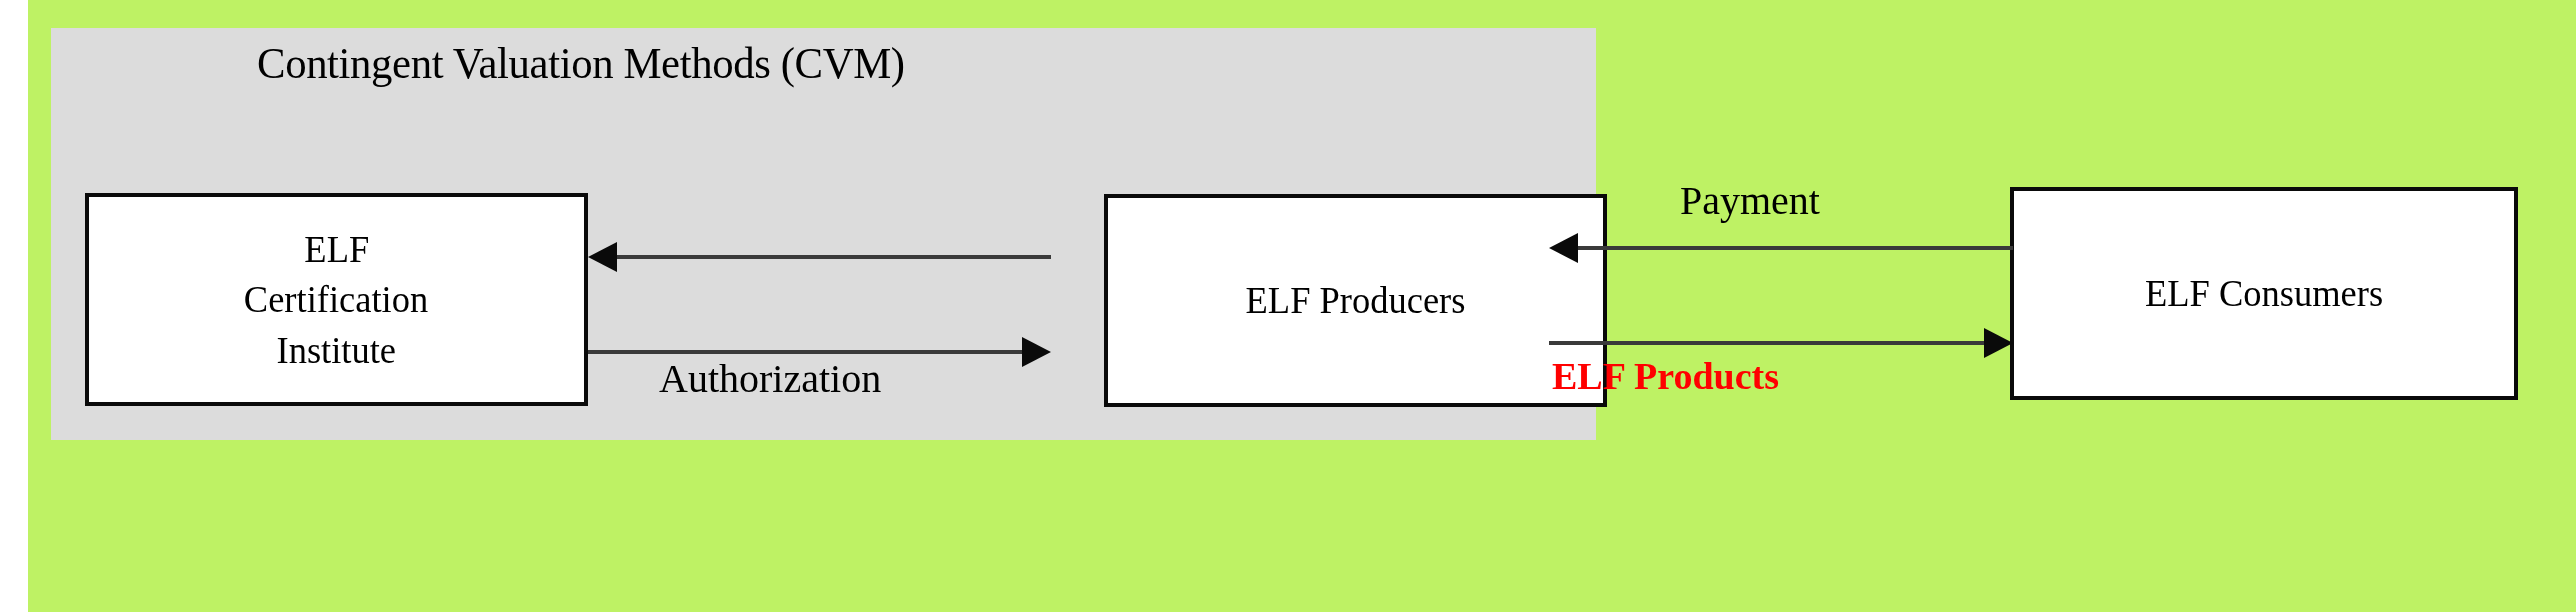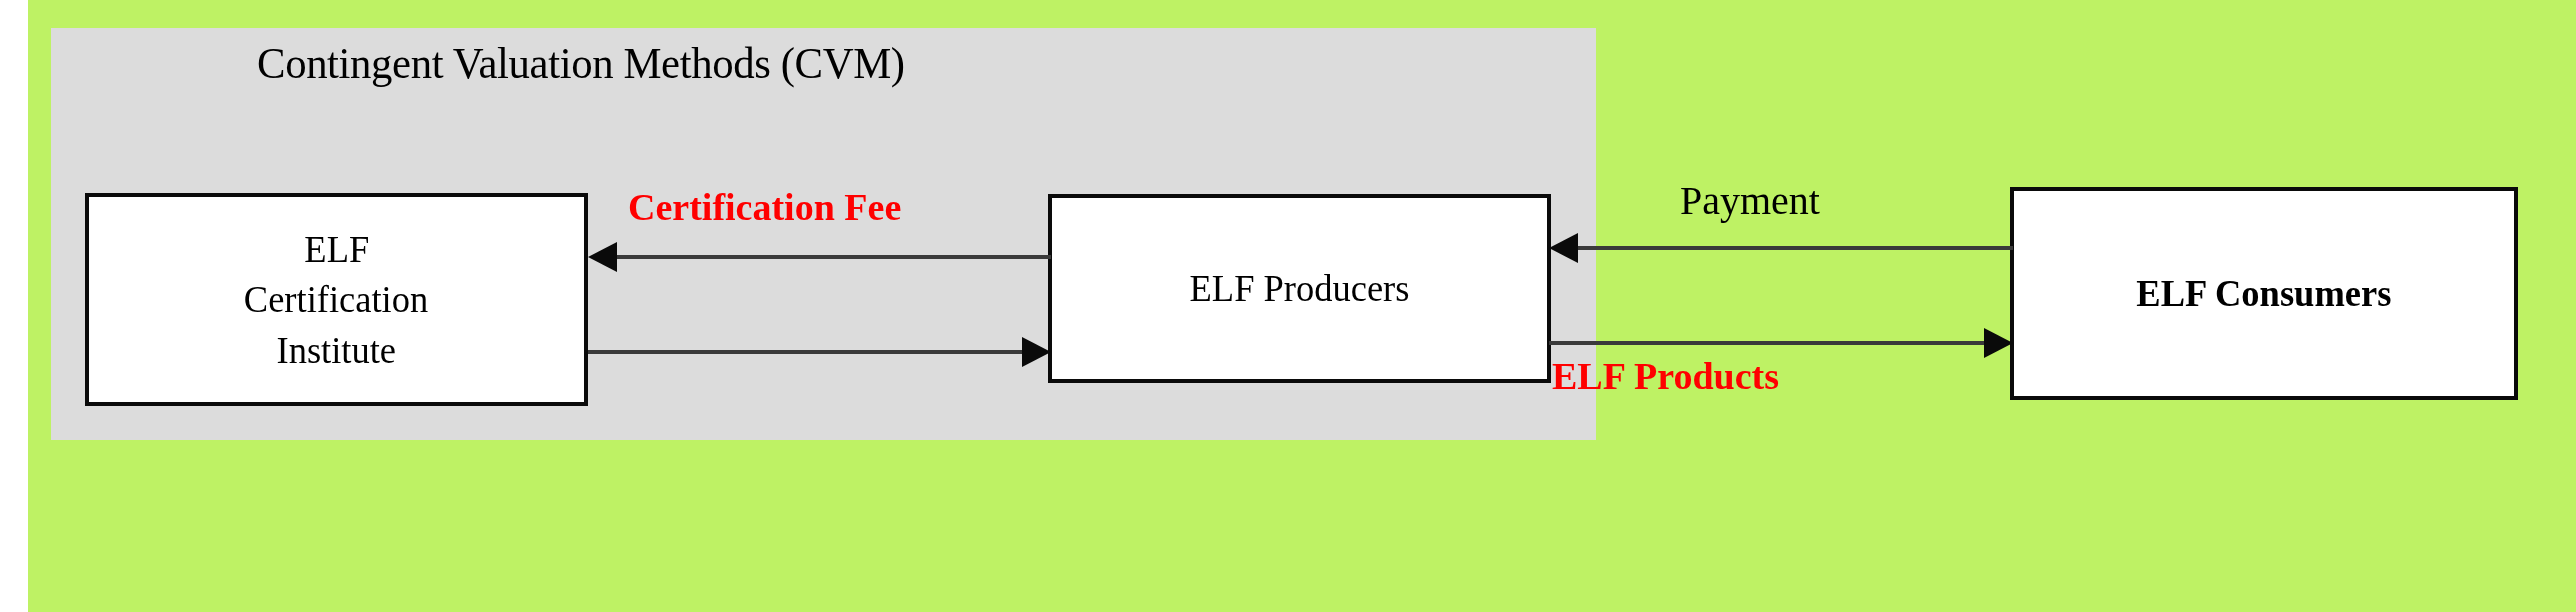--- a/index.html
+++ b/index.html
@@ -77,31 +77,30 @@
     line-height: 1.32;
     z-index: 5;
   }
   .box-institute {
     left: 57px;
     top: 193px;
     width: 503px;
     height: 213px;
   }
   .box-producers {
-    left: 1020px;
+    left: 1076px;
     top: 194px;
     width: 503px;
-    height: 189px;
+    height: 213px;
   }
   .box-consumers {
     left: 1982px;
     top: 187px;
     width: 508px;
     height: 213px;
-    font-weight: bold;
   }
   .entity-box .line {
     display: block;
     white-space: nowrap;
     transform: scaleX(0.96);
   }
 
   
   .connector {
     position: absolute;
@@ -183,21 +182,21 @@
   <div class="connector" style="left:1521px; top:246px; width:464px; height:3.6px;">
     <div class="conn-line" style="left:22px; width:442px;"></div>
     <div class="arrow-left"></div>
   </div>
 
   <div class="connector" style="left:1521px; top:341px; width:464px; height:3.6px;">
     <div class="conn-line" style="left:0; width:442px;"></div>
     <div class="arrow-right"></div>
   </div>
 
-  <div class="edge-label label-red lbl-cert-fee">Certification Fee</div>
-
+
+  <div class="edge-label label-plain lbl-authz">Authorization</div>
 
   <div class="edge-label label-plain lbl-payment">Payment</div>
 
   <div class="edge-label label-red lbl-products">ELF Products</div>
 
 </div>
 
 
 </body></html>

